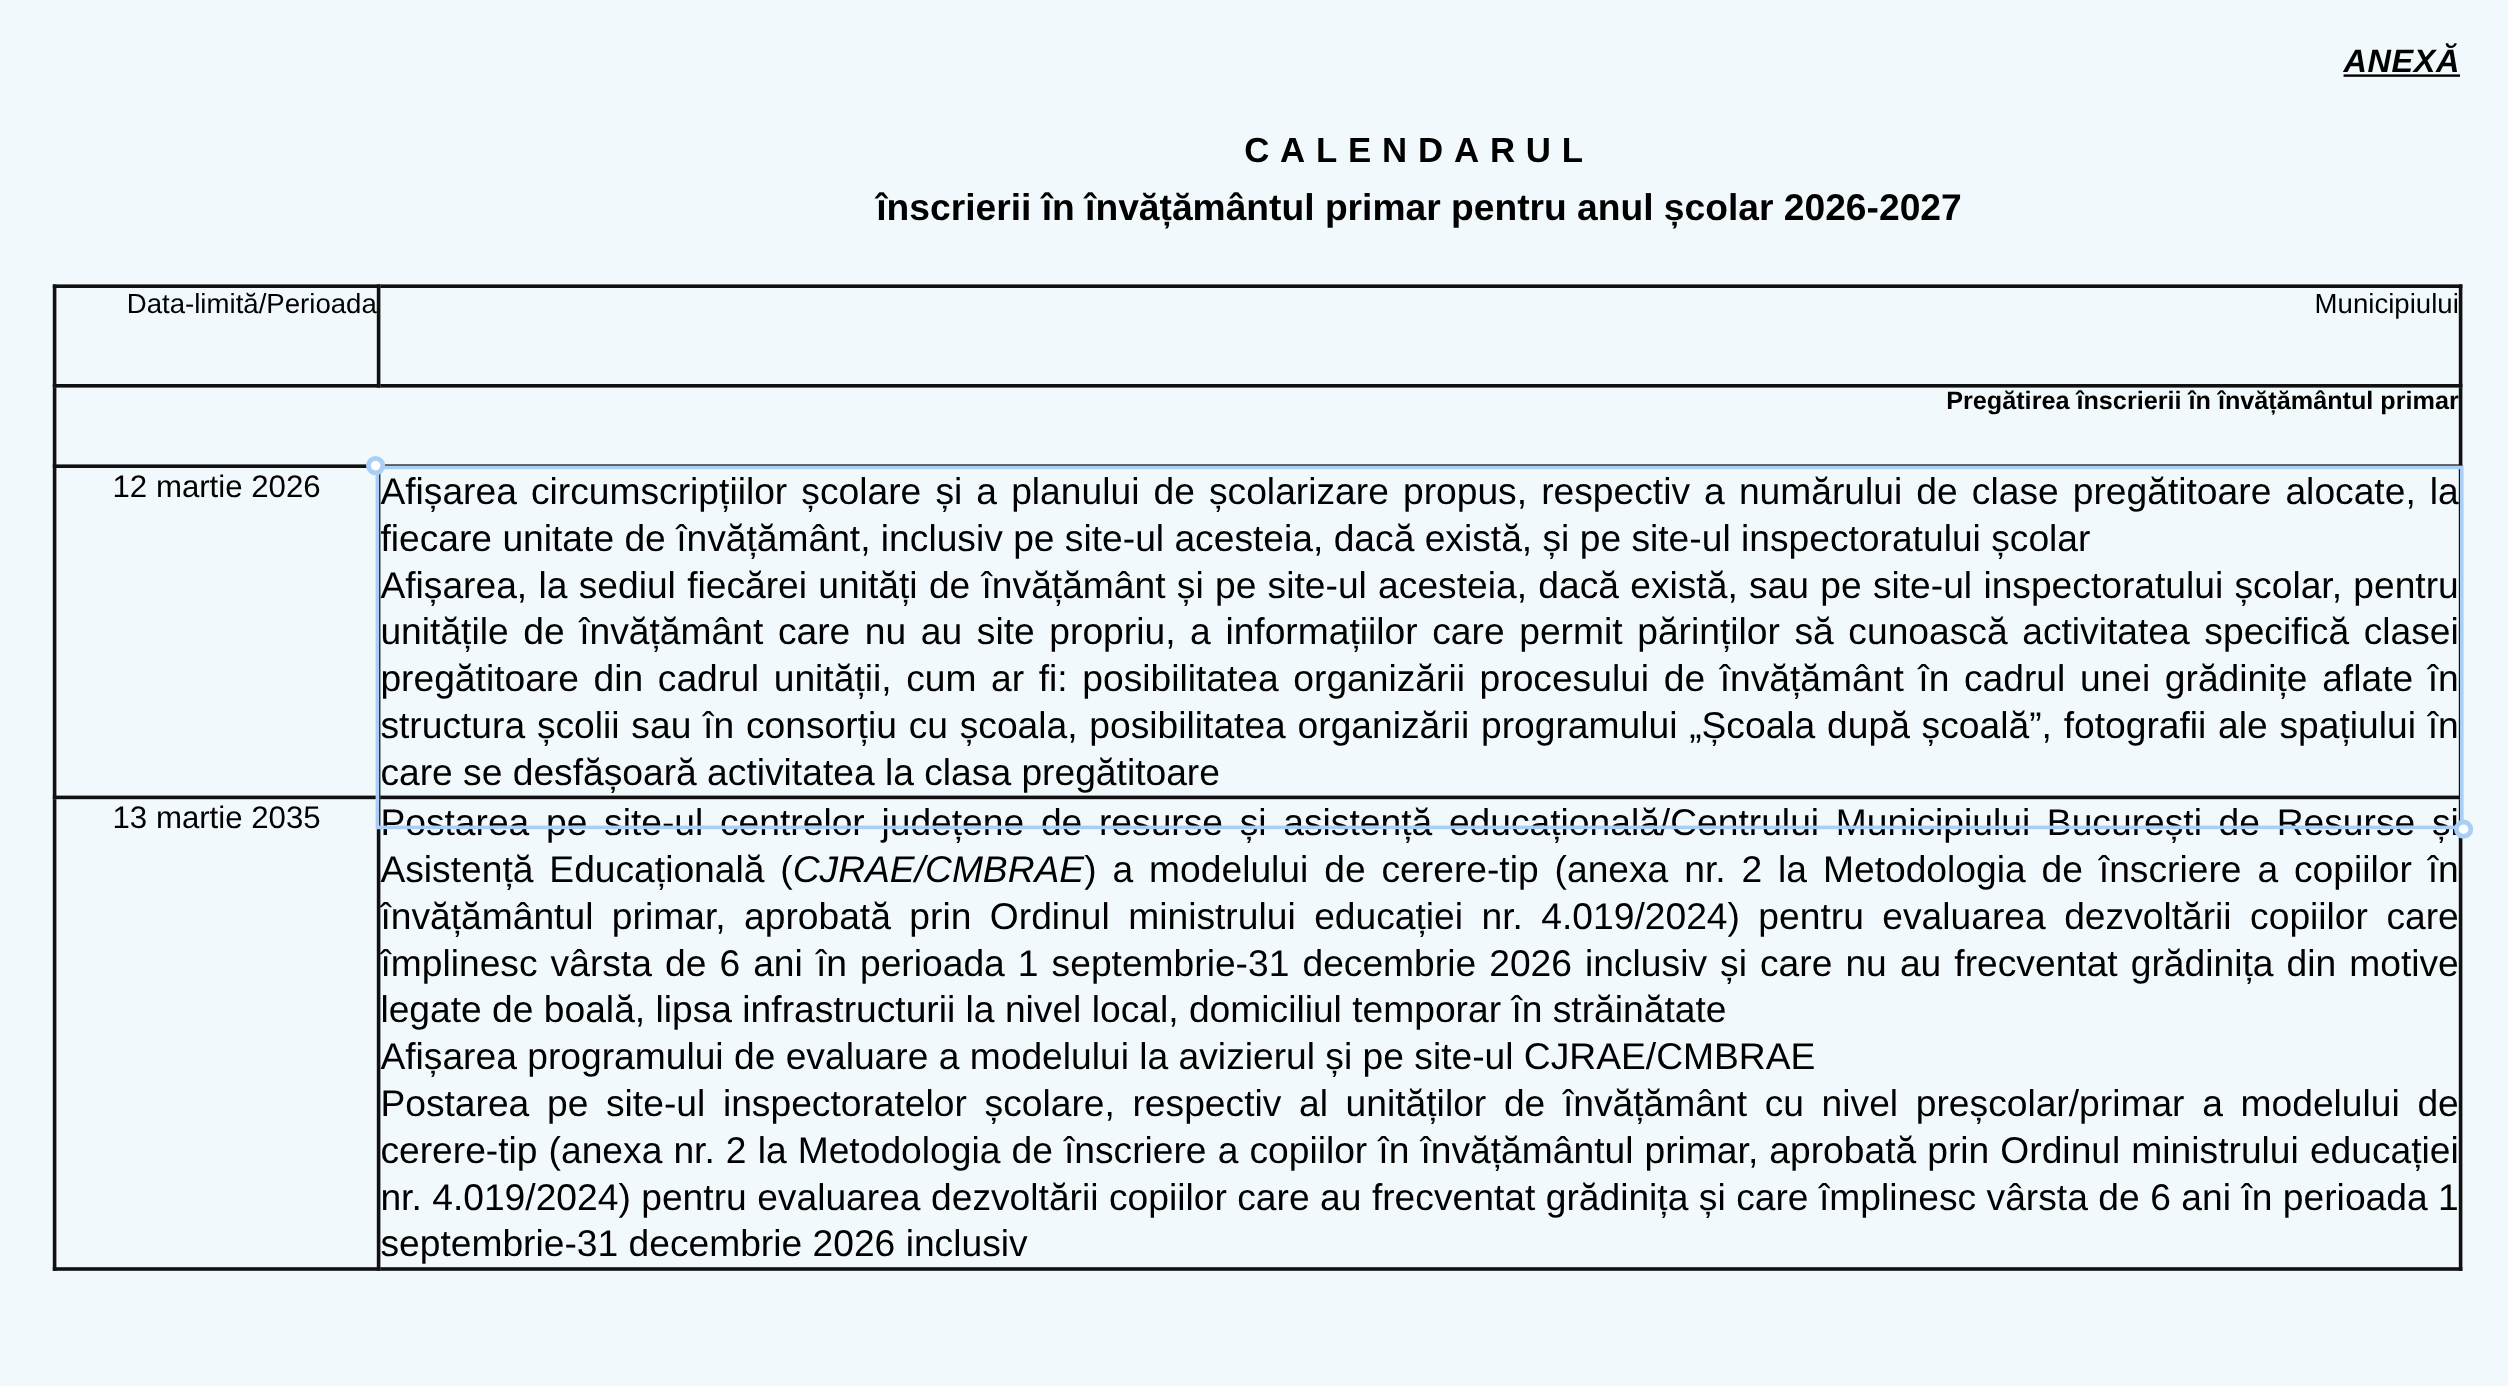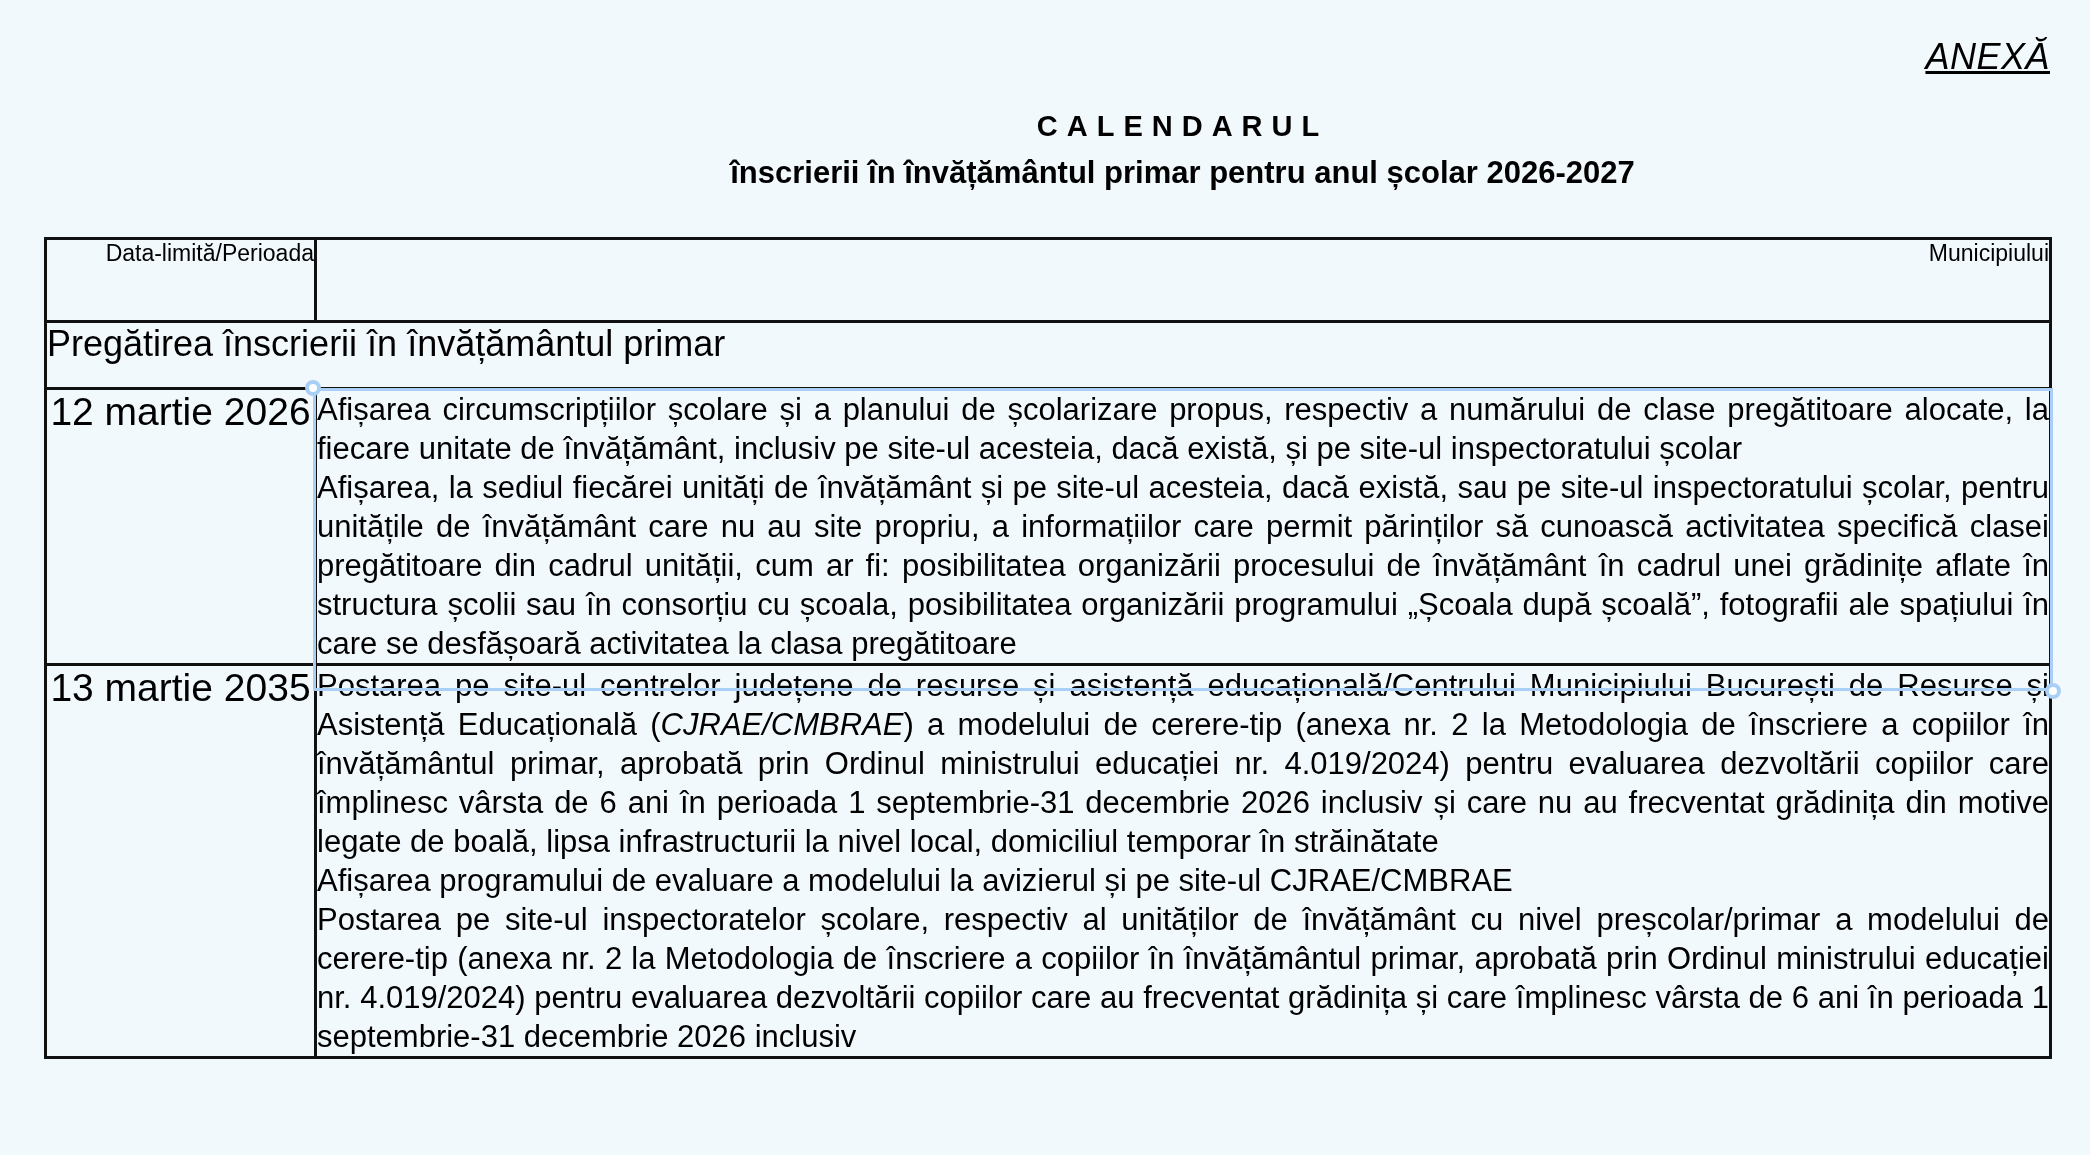--- a/index.html
+++ b/index.html
@@ -12,24 +12,25 @@
       background: #f2f9fd;
       font-family: "Liberation Sans", sans-serif;
       color: #000;
       position: relative;
       overflow: hidden;
     }
     .annex {
       position: absolute;
       right: 40px;
       top: 36px;
-      font-size: 36px;
+      font-size: 27px;
       font-style: italic;
       text-decoration: underline;
       letter-spacing: 0.5px;
+      font-weight: bold;
     }
     .title {
       position: absolute;
       left: 0;
       width: 2365px;
       top: 110px;
       text-align: center;
       font-size: 29px;
       font-weight: bold;
       letter-spacing: 9px;
@@ -59,28 +60,28 @@
     .col-date { width: 270px; }
     th.hdr {
       height: 80px;
       font-weight: normal;
       font-size: 23px;
       vertical-align: middle;
       text-align: right;
     }
     .section-row td {
       height: 64px;
-      text-align: left;
+      text-align: right;
       vertical-align: middle;
-      font-size: 36px;
-      font-weight: normal;
+      font-size: 21px;
+      font-weight: bold;
     }
     td.date {
       text-align: center;
-      font-size: 39px;
+      font-size: 26px;
       padding-top: 8px;
     }
     td.event {
       font-size: 31px;
       line-height: 39px;
       padding: 8px 6px 8px 18px;
       text-align: justify;
       margin-top: 46px;
     }
     td.event p {

